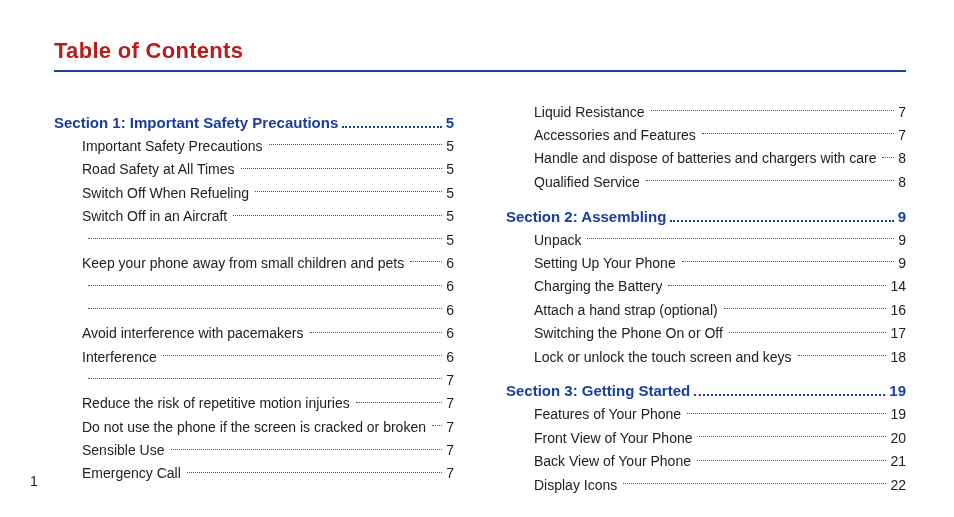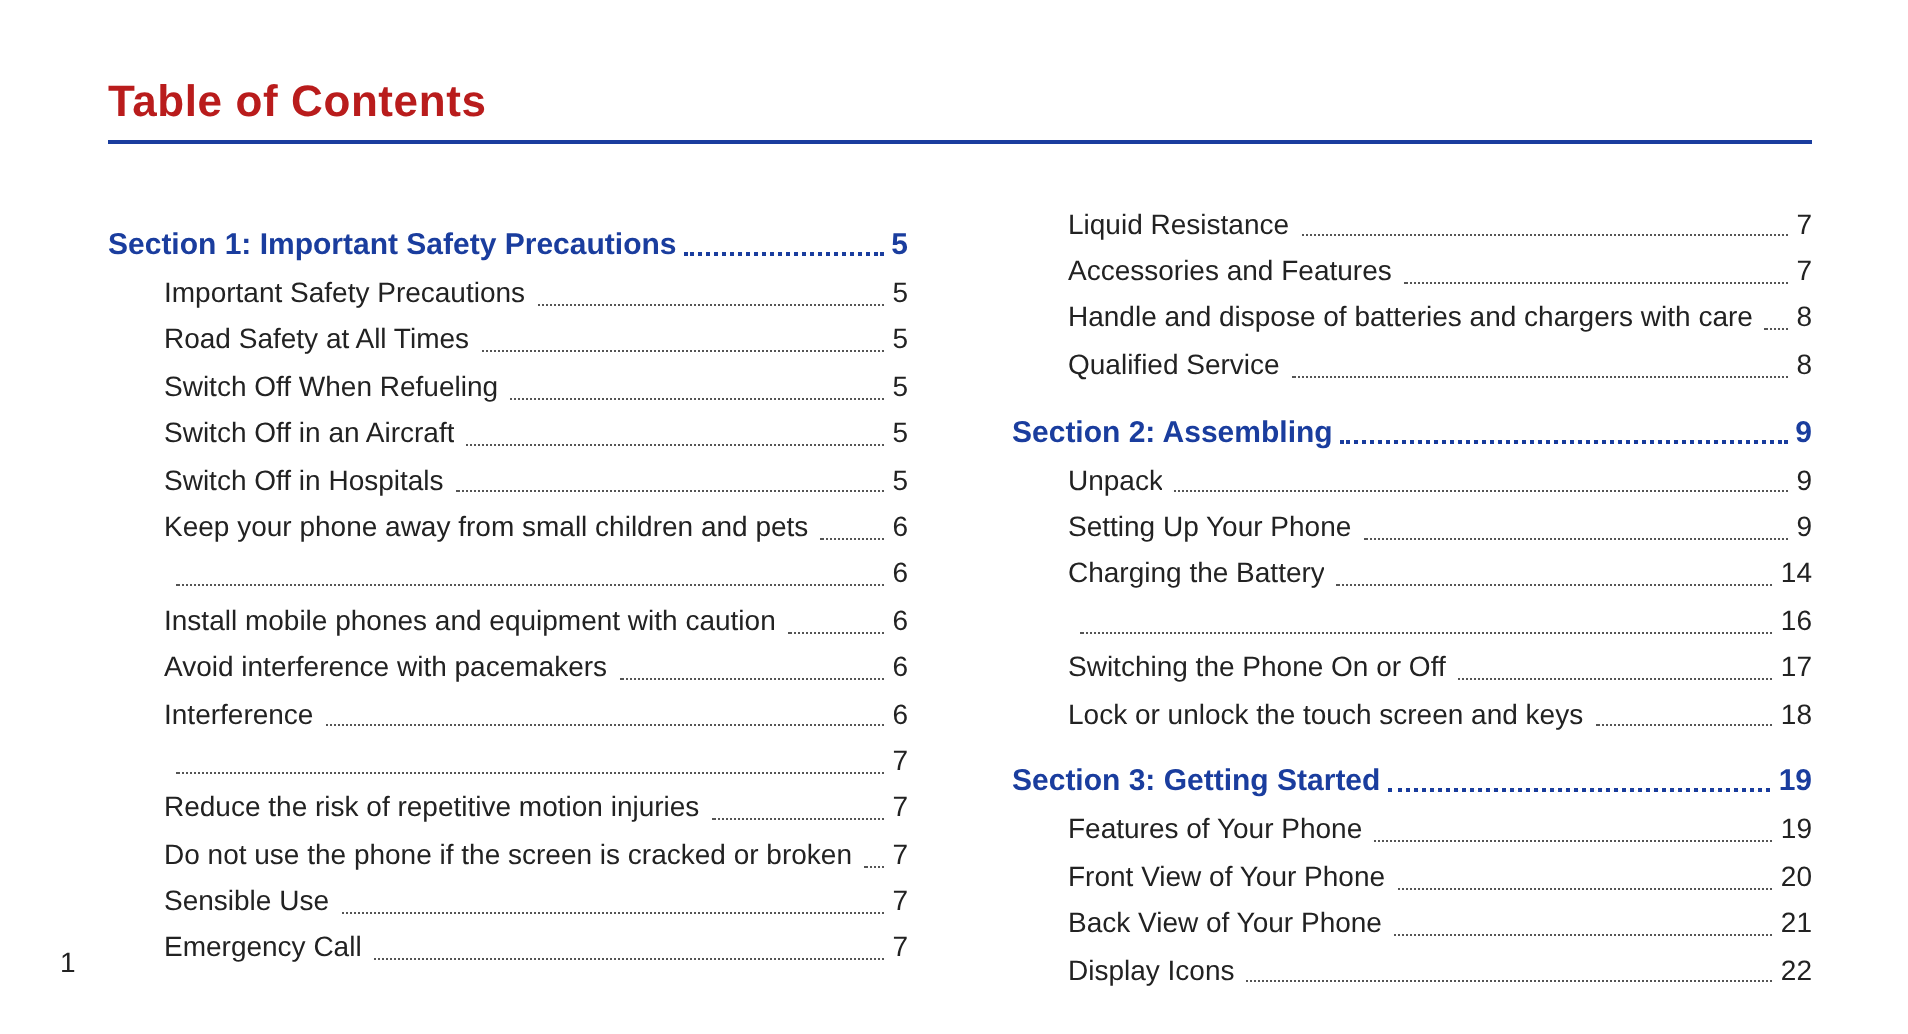--- a/index.html
+++ b/index.html
@@ -49,21 +49,21 @@
     margin: 0 4px 3px 4px;
     height: 0;
   }
   .section-heading .page {
     white-space: nowrap;
     color: #1a3d9e;
     font-weight: bold;
   }
   .entry {
     display: flex;
-    align-items: flex-end;
+    align-items: center;
     font-size: 14px;
     color: #222;
     margin: 4.5px 0 4.5px 28px;
     line-height: 1.35;
   }
   .entry .label {
     white-space: nowrap;
     overflow: hidden;
   }
   .entry .leader {
@@ -112,35 +112,33 @@
         <span class="label">Switch Off When Refueling</span>
         <span class="leader"></span>
         <span class="page">5</span>
       </div>
       <div class="entry">
         <span class="label">Switch Off in an Aircraft</span>
         <span class="leader"></span>
         <span class="page">5</span>
       </div>
       <div class="entry">
-        <span class="label">Switch Off in Hospitals</span>
         <span class="leader"></span>
         <span class="page">5</span>
       </div>
       <div class="entry">
         <span class="label">Keep your phone away from small children and pets</span>
         <span class="leader"></span>
         <span class="page">6</span>
       </div>
       <div class="entry">
         <span class="leader"></span>
         <span class="page">6</span>
       </div>
       <div class="entry">
-        <span class="label">Install mobile phones and equipment with caution</span>
         <span class="leader"></span>
         <span class="page">6</span>
       </div>
       <div class="entry">
         <span class="label">Avoid interference with pacemakers</span>
         <span class="leader"></span>
         <span class="page">6</span>
       </div>
       <div class="entry">
         <span class="label">Interference</span>
@@ -207,20 +205,21 @@
         <span class="label">Setting Up Your Phone</span>
         <span class="leader"></span>
         <span class="page">9</span>
       </div>
       <div class="entry">
         <span class="label">Charging the Battery</span>
         <span class="leader"></span>
         <span class="page">14</span>
       </div>
       <div class="entry">
+        <span class="label">Attach a hand strap (optional)</span>
         <span class="leader"></span>
         <span class="page">16</span>
       </div>
       <div class="entry">
         <span class="label">Switching the Phone On or Off</span>
         <span class="leader"></span>
         <span class="page">17</span>
       </div>
       <div class="entry">
         <span class="label">Lock or unlock the touch screen and keys</span>

